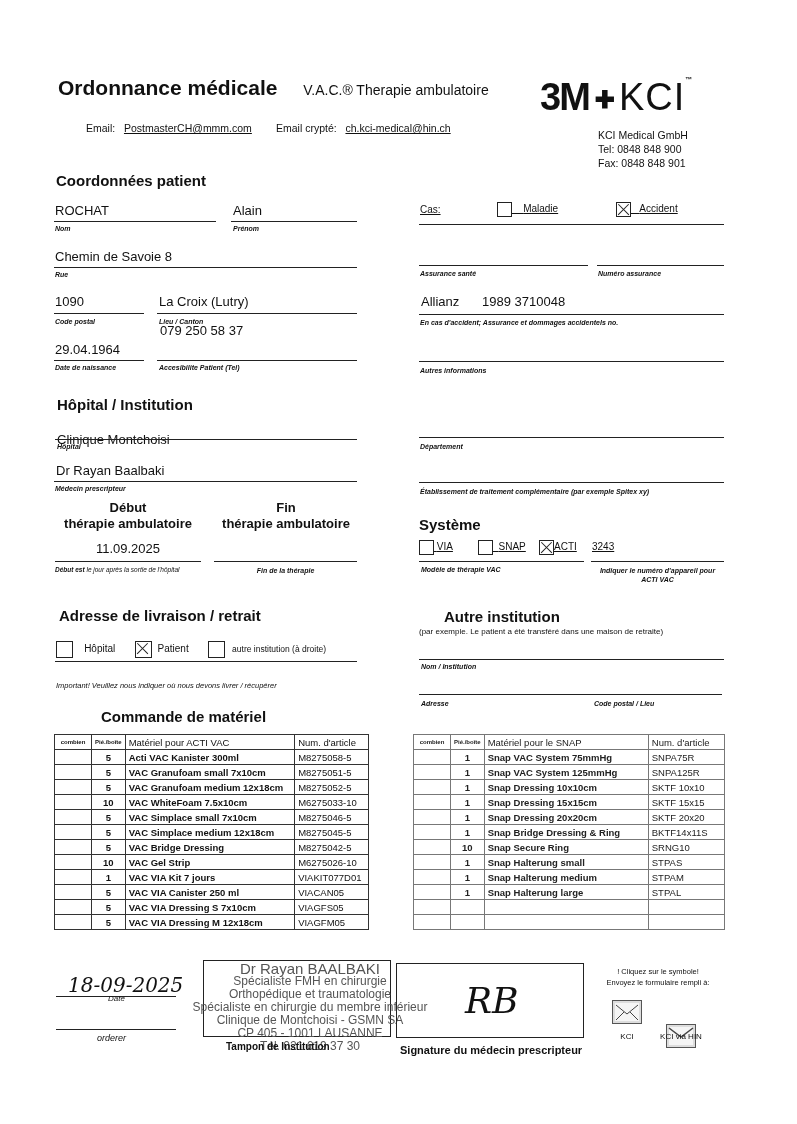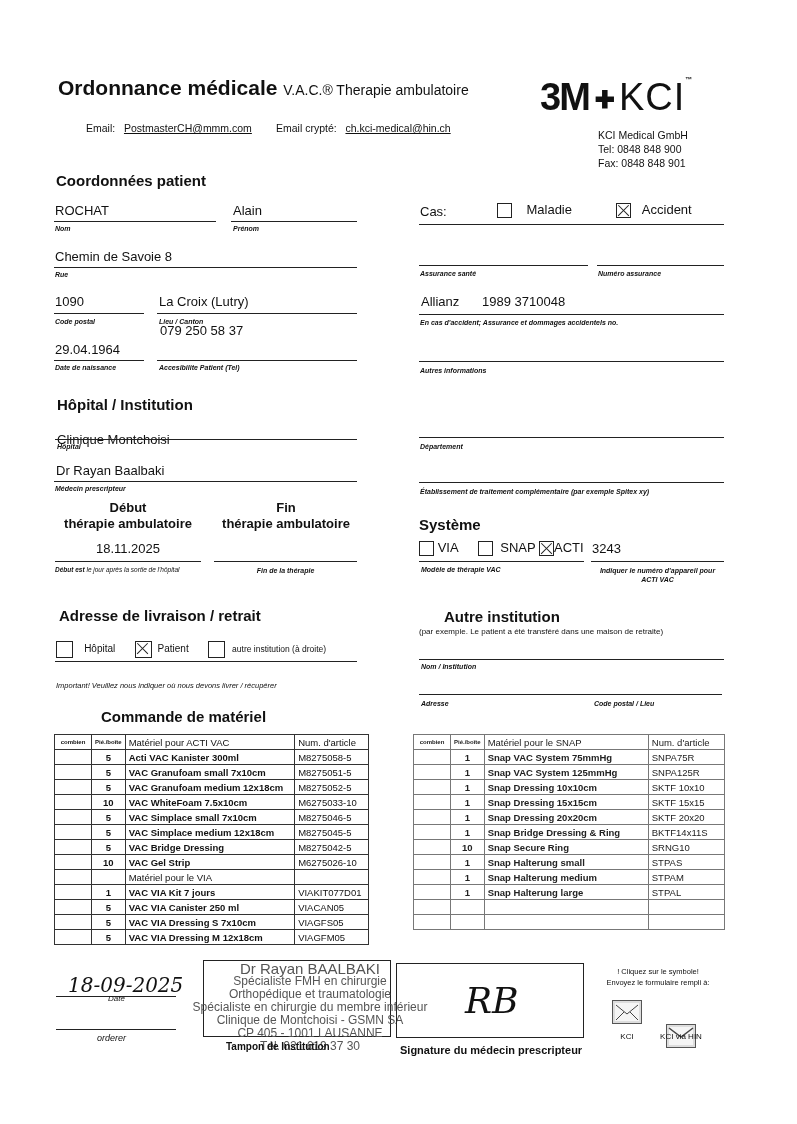--- a/index.html
+++ b/index.html
@@ -1,35 +1,35 @@
 <!DOCTYPE html>
 <html><head>
 <meta charset="utf-8">
 <style>
   html, body { margin:0; padding:0; background:#fff; }
   body { width:797px; height:1124px; position:relative; overflow:hidden; font-family:"Liberation Sans", sans-serif; color:#111; }
   .abs { position:absolute; }
   .title { left:58px; top:76px; font-size:21px; font-weight:bold; white-space:nowrap; }
-  .title .sub { font-size:14px; font-weight:normal; }
+  .title .sub { font-size:14px; font-weight:normal;margin-left:20px; }
   .email-row { top:122px; font-size:10.5px; }
   .email-row a { color:#111; text-decoration:underline; }
   .logo { left:540px; top:76px; font-size:38px; font-weight:900; letter-spacing:-2px; white-space:nowrap; }
   .logo .kci { font-weight:normal; letter-spacing:1px; }
   .logo .plus { font-size:24px; vertical-align:middle; margin:0 6px; }
   .logo .tm { font-size:7px; vertical-align:top; }
   .company { left:598px; top:128px; font-size:10.5px; line-height:14px; }
   .h2 { font-weight:bold; font-size:15px; }
   .val { font-size:13px; white-space:nowrap; }
   .line { height:0; border-top:1.5px solid #222; }
   .lbl { font-size:7px; font-style:italic; font-weight:bold; white-space:nowrap; }
   .cb { display:inline-block; width:13px; height:13px; border:1.3px solid #222; position:relative; vertical-align:middle; text-align:center; line-height:13px; font-size:13px; }
   .cb.checked::before, .cb.checked::after { content:""; position:absolute; left:-1px; top:6px; width:15px; height:1.3px; background:#222; }
   .cb.checked::before { transform:rotate(45deg); }
   .cb.checked::after { transform:rotate(-45deg); }
-  .small { font-size:13px; white-space:nowrap; }
+  .small { font-size:10px; white-space:nowrap;text-decoration:underline; }
   table.mat { border-collapse:collapse; font-size:9.5px; position:absolute; }
   table.mat td, table.mat th { border:1px solid #333; height:14px; padding:0 3px; white-space:nowrap; }
   table.mat th { font-weight:normal; text-align:left; font-size:9.5px; }
   table.mat th.tiny { font-size:6px; font-weight:bold; text-align:center; }
   table.mat td.qty { text-align:center; font-weight:bold; }
   table.mat td.name { font-weight:bold; }
   table.mat td.sub { font-weight:normal; }
   table.snap { color:#222; }
   table.snap td, table.snap th { border-color:#777; }
   .stamp-box { border:1.5px solid #222; }
@@ -130,21 +130,21 @@
 <div class="abs lbl" style="left:420px;top:488px;">Établissement de traitement complémentaire (par exemple Spitex xy)</div>
 
 <div class="abs" style="left:56px;top:500px;width:144px;text-align:center;font-weight:bold;font-size:13px;line-height:16px;">
   <div>Début</div>
   <div>thérapie ambulatoire</div>
 </div>
 <div class="abs" style="left:216px;top:500px;width:140px;text-align:center;font-weight:bold;font-size:13px;line-height:16px;">
   <div>Fin</div>
   <div>thérapie ambulatoire</div>
 </div>
-<div class="abs val" style="left:56px;top:541px;width:144px;text-align:center;">18.11.2025</div>
+<div class="abs val" style="left:56px;top:541px;width:144px;text-align:center;">11.09.2025</div>
 <div class="abs line" style="left:55px;top:561px;width:146px;"></div>
 <div class="abs line" style="left:214px;top:561px;width:143px;"></div>
 <div class="abs" style="left:55px;top:566px;font-size:6.5px;font-style:italic;white-space:nowrap;"><b>Début est</b><span> le jour après la sortie de l'hôpital</span></div>
 <div class="abs lbl" style="left:214px;top:567px;width:143px;text-align:center;">Fin de la thérapie</div>
 
 <div class="abs h2" style="left:419px;top:516px;">Système</div>
 <div class="abs small" style="left:419px;top:540px;">
   <span class="cb" id="cb-sys-0"></span>&nbsp;<span>VIA</span>
 </div>
 <div class="abs small" style="left:478px;top:540px;">
@@ -238,26 +238,20 @@
         <td>M8275042-5</td>
       </tr>
       <tr>
         <td></td>
         <td class="qty">10</td>
         <td class="name">VAC Gel Strip</td>
         <td>M6275026-10</td>
       </tr>
       <tr>
         <td></td>
-        <td class="qty"></td>
-        <td class="sub">Matériel pour le VIA</td>
-        <td></td>
-      </tr>
-      <tr>
-        <td></td>
         <td class="qty">1</td>
         <td class="name">VAC VIA Kit 7 jours</td>
         <td>VIAKIT077D01</td>
       </tr>
       <tr>
         <td></td>
         <td class="qty">5</td>
         <td class="name">VAC VIA Canister 250 ml</td>
         <td>VIACAN05</td>
       </tr>

